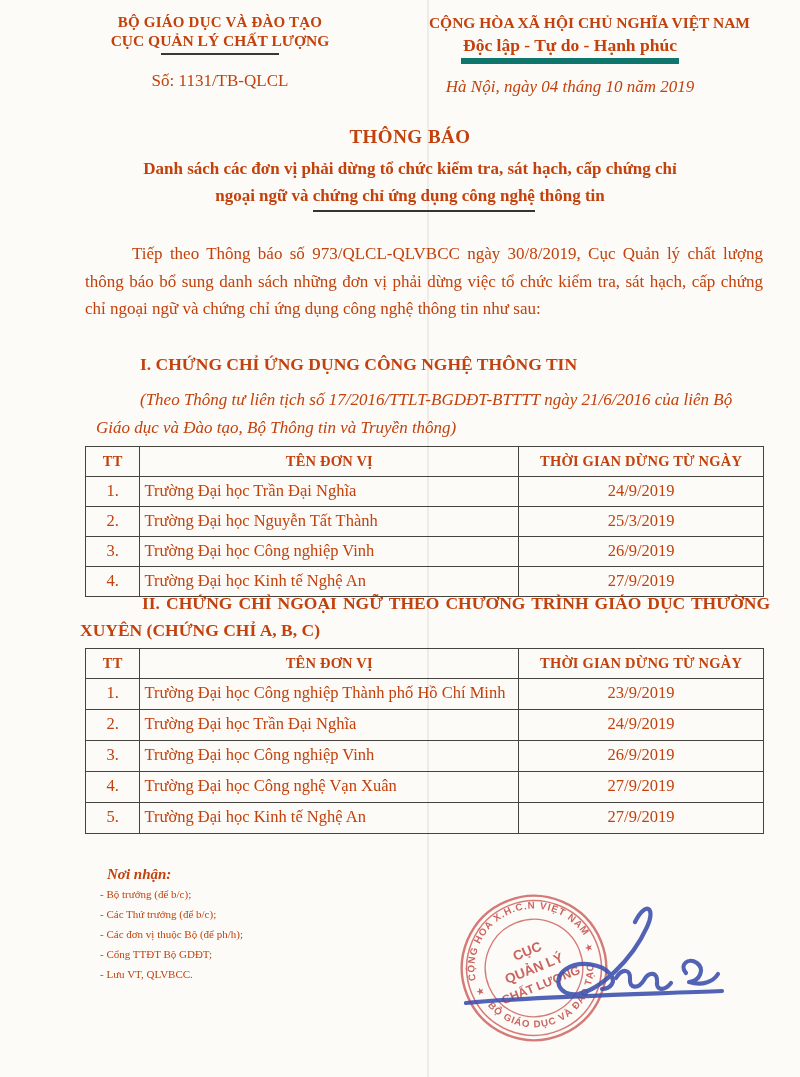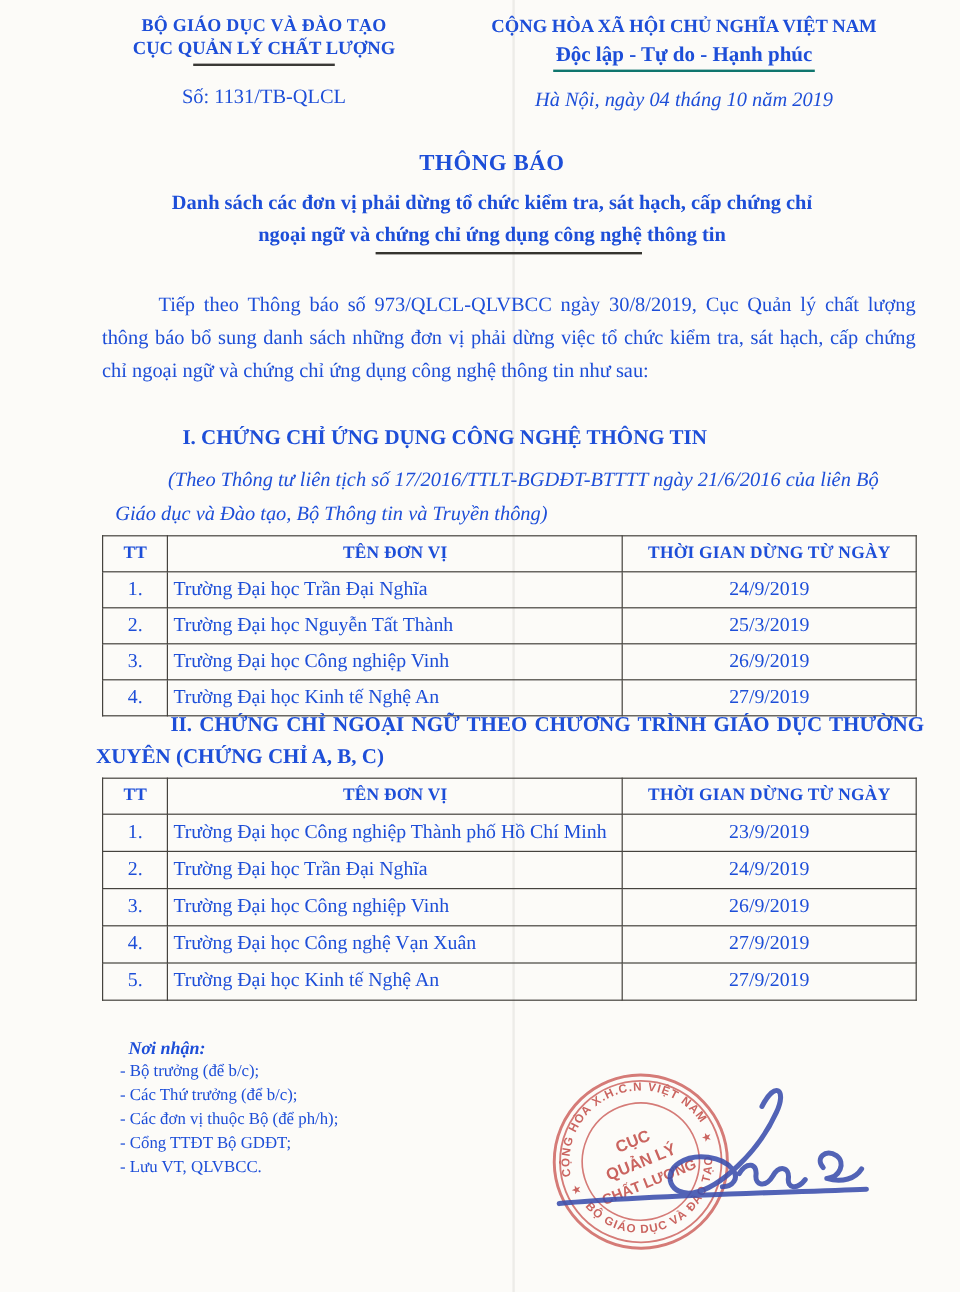--- a/index.html
+++ b/index.html
@@ -1,61 +1,61 @@
 <!DOCTYPE html>
 <html lang="vi"><head>
 <meta charset="utf-8">
 <style>
   html,body{margin:0;padding:0;}
   body{background:#fcfbf8;}
   .page{
     position:relative;width:800px;height:1077px;background:#fcfbf8;
-    font-family:"Liberation Serif","DejaVu Serif",serif;color:#1d4ed8;overflow:hidden;
+    font-family:"Liberation Serif","DejaVu Serif",serif;color:#c2410c;overflow:hidden;
   }
   .fold{position:absolute;left:427px;top:0;width:2px;height:100%;background:rgba(110,110,100,.10);}
   .abs{position:absolute;}
   .center{text-align:center;}
   
   .hdr-left{left:60px;top:14px;width:320px;}
   .hdr-left .l1{font-size:15px;font-weight:600;letter-spacing:.2px;}
   .hdr-left .l2{font-size:15.5px;font-weight:bold;margin-top:1px;}
   .hdr-left .rule{width:118px;height:2px;background:#3a3936;margin:3px auto 0;}
   .hdr-left .num{font-size:17px;margin-top:16px;}
   .hdr-right{left:390px;top:14px;width:360px;}
-  .hdr-right .l1{font-size:15.5px;font-weight:bold;}
-  .hdr-right .l2{display:inline-block;font-size:17.5px;font-weight:bold;border-bottom:2px solid #0f766e;padding:1px 2px 2px;margin-top:2px;}
+  .hdr-right .l1{font-size:15.5px;font-weight:bold;text-align:right;}
+  .hdr-right .l2{display:inline-block;font-size:17.5px;font-weight:bold;border-bottom:6px solid #0f766e;padding:1px 2px 2px;margin-top:2px;}
   .hdr-right .date{font-size:17px;font-style:italic;margin-top:13px;}
   
   .title-block{left:60px;top:126px;width:700px;}
   .title-block .t1{font-size:19px;font-weight:bold;letter-spacing:.5px;}
   .title-block .t2{font-size:17px;font-weight:bold;margin-top:7px;line-height:27px;}
   .title-block .u{border-bottom:2px solid #35342f;padding-bottom:5px;}
   
   .intro{left:85px;top:240px;width:678px;font-size:17px;line-height:27.5px;text-align:justify;text-indent:47px;}
   
-  .h1{left:140px;top:354px;width:570px;font-size:17.5px;font-weight:bold;margin-left:12px;}
+  .h1{left:140px;top:354px;width:570px;font-size:17.5px;font-weight:bold;}
   .note{left:96px;top:386px;width:664px;font-size:17px;font-style:italic;line-height:27.5px;text-indent:44px;}
   
   table.doc{border-collapse:collapse;width:679px;}
   table.doc th,table.doc td{border:1.5px solid #45433e;}
   table.doc th{font-size:14.5px;font-weight:bold;padding:6px 3px;letter-spacing:.2px;}
   table.doc td{font-size:16.5px;padding:2px 4px;vertical-align:top;line-height:24px;}
   td.tt{text-align:center;width:47px;}
   td.nm{width:387px;padding-left:10px;}
   td.dt{text-align:center;width:245px;}
   .tbl1{left:85px;top:446px;}
   .tbl1 td{height:25px;}
   .tbl2{left:85px;top:648px;}
   .tbl2 td{height:26px;}
   
   .h2{left:80px;top:590px;width:690px;font-size:17.5px;font-weight:bold;line-height:27px;text-align:justify;text-indent:62px;}
   
   .recips{left:100px;top:866px;width:280px;}
   .recips .rt{font-size:15px;font-weight:bold;font-style:italic;margin-left:7px;}
-  .recips .ri{font-size:14px;line-height:18px;margin-top:2px;}
+  .recips .ri{font-size:11px;line-height:18px;margin-top:2px;}
   .signer-title{left:455px;top:868px;width:300px;font-size:17px;font-weight:bold;letter-spacing:1px;}
   .signer-name{left:455px;top:1084px;width:310px;font-size:19px;font-weight:bold;}
   .stamp{left:456px;top:890px;transform:rotate(-22deg);opacity:.88;}
   .stamp text{font-family:"Liberation Sans","DejaVu Sans",sans-serif;font-weight:bold;}
   .sig{left:450px;top:872px;}
 </style>
 </head>
 <body>
 
 <div class="page">

